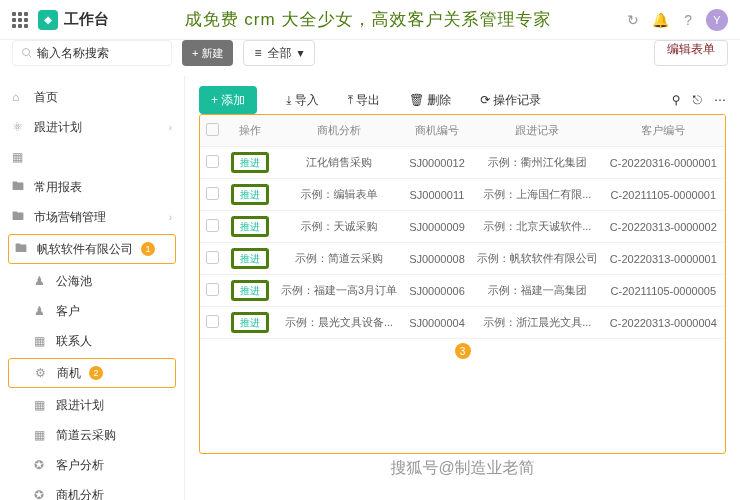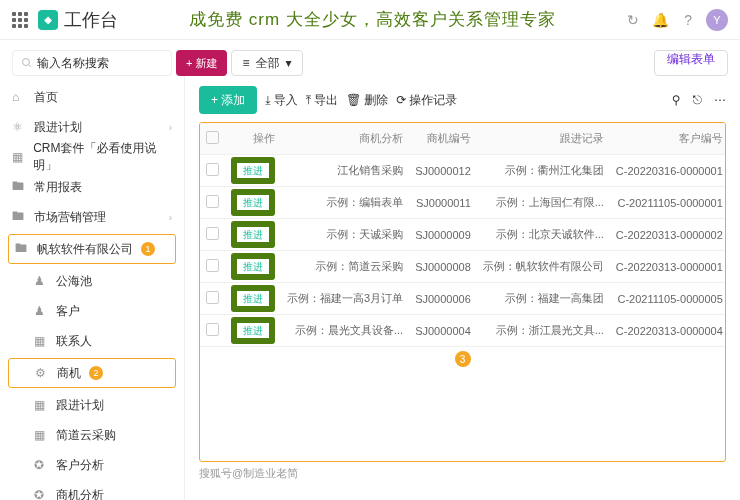--- a/index.html
+++ b/index.html
@@ -1,53 +1,53 @@
 <!DOCTYPE html>
 <html><head>
 <meta charset="utf-8">
 <style>
 *{box-sizing:border-box;margin:0;padding:0;font-family:-apple-system,"Microsoft YaHei",sans-serif;font-size:12px;color:#333}
 body{background:#fff;width:740px;height:500px;overflow:hidden}
 .top{height:40px;display:flex;align-items:center;padding:0 12px;border-bottom:1px solid #eee}
 .apps{width:16px;height:16px;display:grid;grid-template-columns:repeat(3,4px);grid-template-rows:repeat(3,4px);gap:2px}
 .apps i{background:#666;border-radius:1px}
 .logo{width:20px;height:20px;background:#1abc9c;border-radius:4px;margin:0 6px 0 10px;display:flex;align-items:center;justify-content:center;color:#fff;font-size:10px}
-.wt{font-size:18px;font-weight:400}
+.wt{font-size:15px;font-weight:700}
 .banner{flex:1;text-align:center;font-size:17px;color:#4d7c0f;letter-spacing:1px}
 .topicons{display:flex;gap:14px;align-items:center}
 .topicons span{color:#999;font-size:14px}
 .avatar{width:22px;height:22px;border-radius:50%;background:#b39ddb;color:#fff;display:flex;align-items:center;justify-content:center;font-size:11px}
-.sub{height:36px;display:flex;align-items:flex-end;padding:0 12px;gap:4px}
+.sub{height:36px;display:flex;align-items:flex-start;padding:0 12px;gap:10px}
 .search{flex:0 0 160px;height:26px;border:1px solid #eee;border-radius:4px;display:flex;align-items:center;padding:0 8px;color:#bbb}
 .search svg{margin-right:4px}
-.newbtn{height:26px;padding:0 10px;background:#be185d;color:#fff;border-radius:4px;display:flex;align-items:center;gap:4px;font-size:11px}
+.newbtn{height:26px;padding:0 10px;background:#737373;color:#fff;border-radius:4px;display:flex;align-items:center;gap:4px;font-size:11px}
 .sel{height:26px;padding:0 10px;border:1px solid #ddd;border-radius:4px;display:flex;align-items:center;gap:6px;color:#555}
-.editbtn{margin-left:auto;height:26px;padding:0 12px;border:1px solid #ddd;border-radius:4px;color:#6d28d9}
+.editbtn{margin-left:auto;height:26px;padding:0 12px;border:1px solid #ddd;border-radius:4px;color:#7f1d1d}
 .body{display:flex;height:424px}
 .side{width:185px;border-right:1px solid #eee;overflow-y:auto;padding:6px 0}
 .sitem{height:30px;display:flex;align-items:center;padding:0 12px;gap:8px;color:#666;cursor:pointer}
 .sitem.l2{padding-left:34px}
 .sitem.sel{border:1px solid #f5a623;border-radius:3px;margin:2px 8px;padding-left:6px}
 .sitem.sel.l2{padding-left:26px;margin:2px 8px}
 .sitem .ic{width:14px;color:#999;font-size:12px}
 .sitem .chev{margin-left:auto;color:#bbb;font-size:10px}
 .badge{width:14px;height:14px;border-radius:50%;background:#f5a623;color:#fff;font-size:9px;display:flex;align-items:center;justify-content:center}
 .main{flex:1;padding:10px 14px;overflow:hidden}
-.toolbar{display:flex;align-items:center;gap:8px;margin-bottom:8px}
+.toolbar{display:flex;align-items:center;gap:29px;}
 .addbtn{background:#1abc9c;color:#fff;height:28px;padding:0 12px;border-radius:4px;display:flex;align-items:center;gap:4px}
 .tbtn{color:#666;display:flex;align-items:center;gap:3px}
 .tright{margin-left:auto;display:flex;gap:12px;color:#999}
 .tablewrap{border:1px solid #f5a623;border-radius:3px;overflow:auto;height:340px}
 table{width:100%;border-collapse:collapse}
-th,td{padding:8px 6px;text-align:right;border-bottom:1px solid #f0f0f0;font-size:11px;color:#666;white-space:nowrap}
+th,td{padding:8px 6px;text-align:center;border-bottom:1px solid #f0f0f0;font-size:11px;color:#666;white-space:nowrap}
 th{background:#fafafa;font-weight:500;color:#888}
 .ck{width:13px;height:13px;border:1px solid #ccc;border-radius:2px;display:inline-block}
-.push{border:6px solid #4d7c0f;color:#1abc9c;padding:2px 6px;border-radius:3px;font-size:10px}
+.push{border:3px solid #4d7c0f;color:#1abc9c;padding:2px 6px;border-radius:3px;font-size:10px}
 .ann{width:16px;height:16px;border-radius:50%;background:#f5a623;color:#fff;font-size:10px;display:inline-flex;align-items:center;justify-content:center;margin:4px auto}
-.footer{color:#999;font-size:11px;padding-top:4px}
+.footer{text-align:center;color:#999;font-size:16px;padding-top:4px}
 </style>
 </head>
 <body>
 
 <div class="top">
 <div class="apps">
       <i></i>
       <i></i>
       <i></i>
       <i></i>
@@ -91,21 +91,20 @@
         <span class="ic">⌂</span>
         <span>首页</span>
       </div>
       <div class="sitem">
         <span class="ic">⚛</span>
         <span>跟进计划</span>
         <span class="chev">›</span>
       </div>
       <div class="sitem">
         <span class="ic">▦</span>
-        <span>CRM套件「必看使用说明」</span>
       </div>
       <div class="sitem">
         <span class="ic">🖿</span>
         <span>常用报表</span>
       </div>
       <div class="sitem">
         <span class="ic">🖿</span>
         <span>市场营销管理</span>
         <span class="chev">›</span>
       </div>

